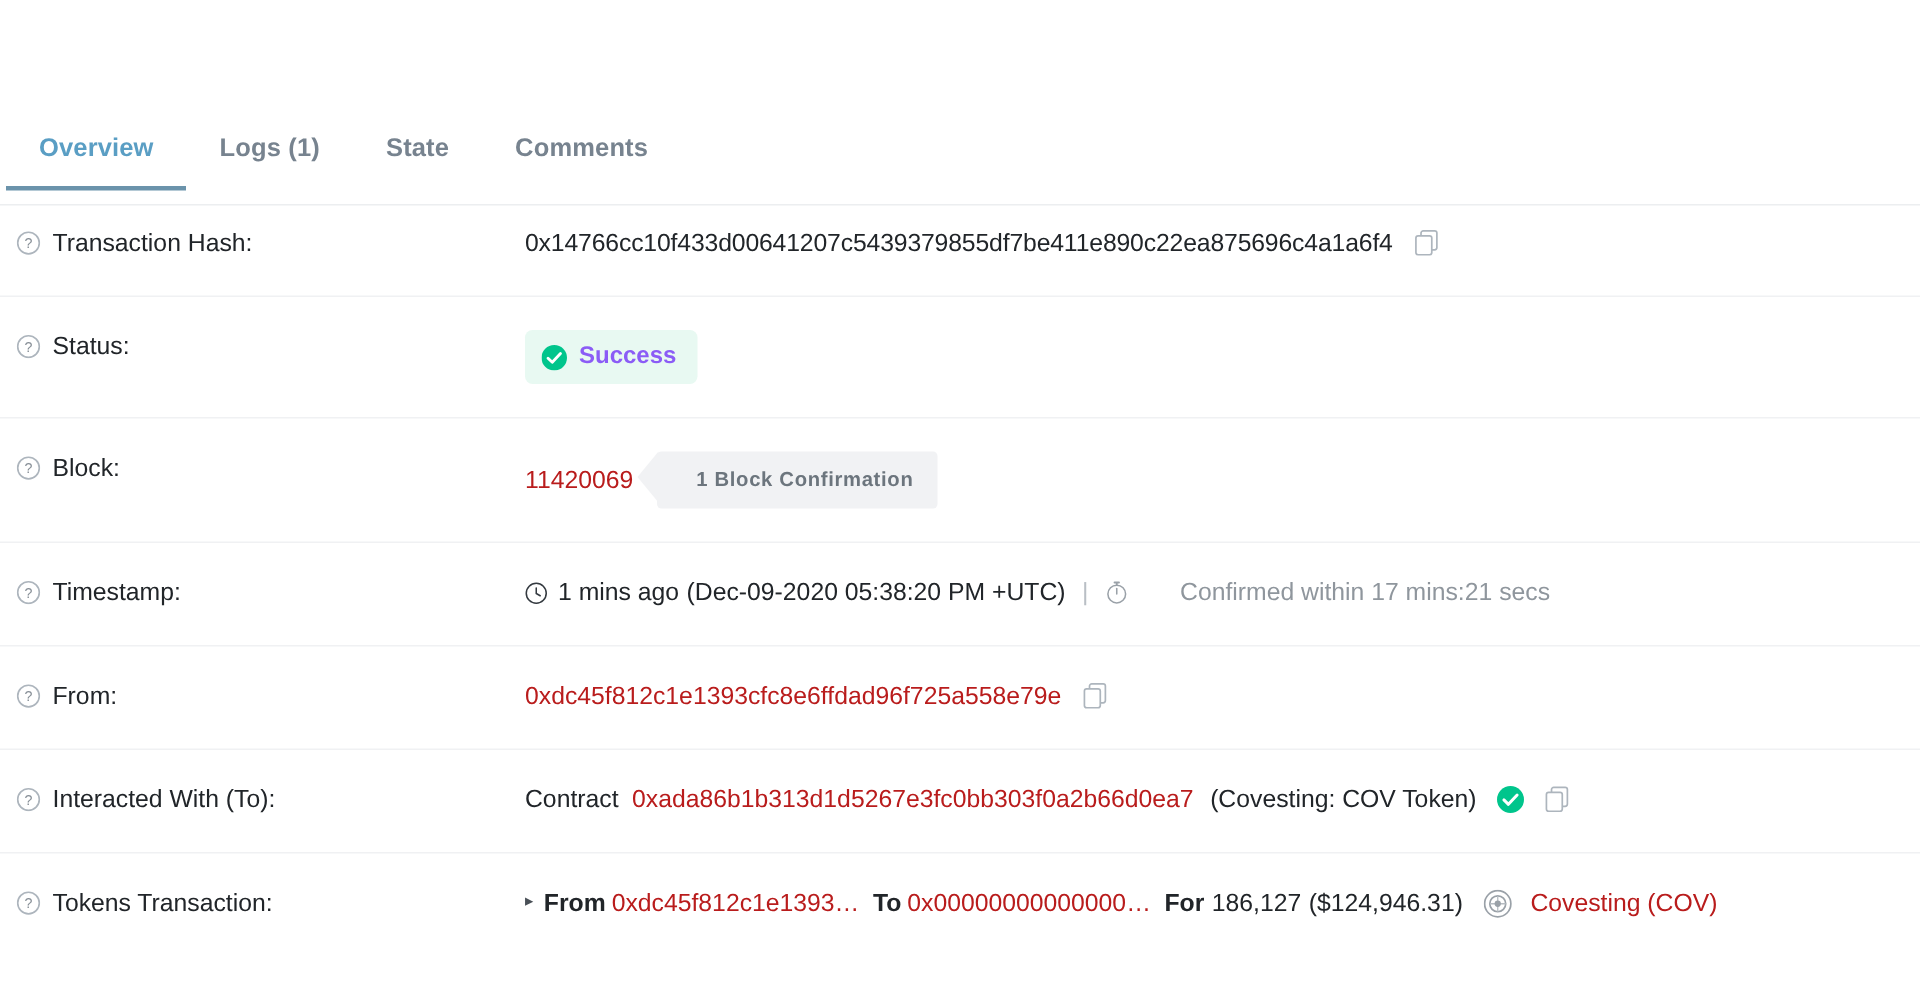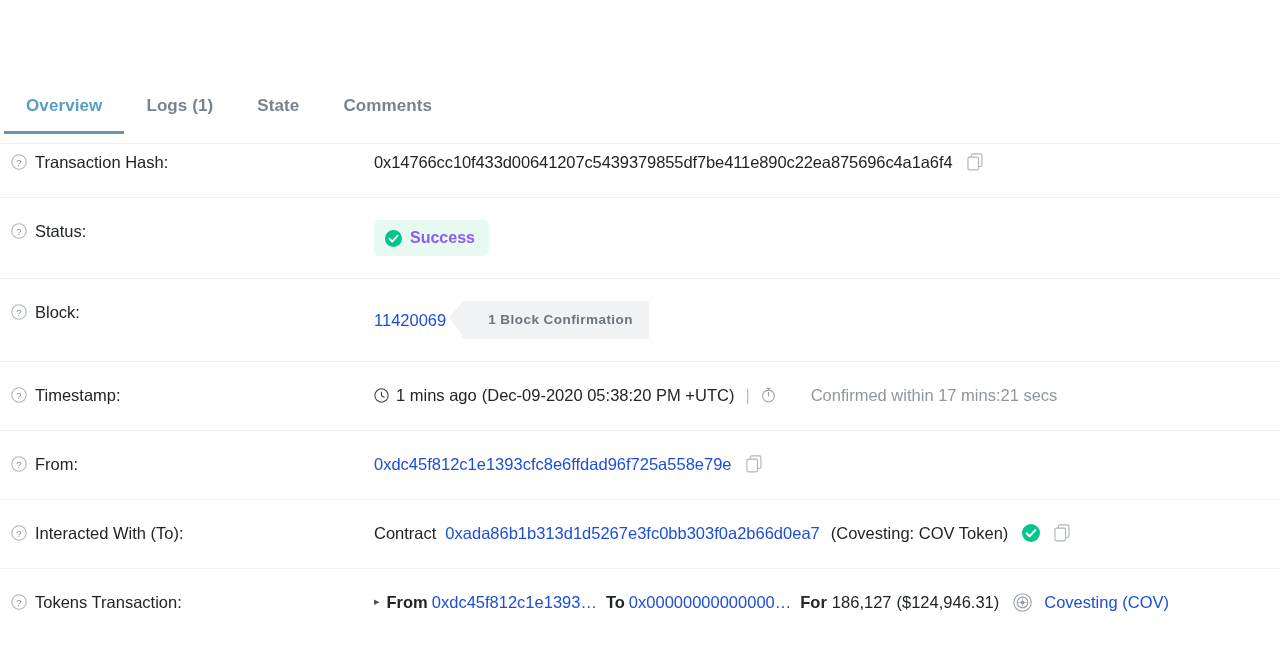--- a/index.html
+++ b/index.html
@@ -17,21 +17,21 @@
     width: 1280px;
     height: 670px;
     position: relative;
     background: #fff;
     overflow: hidden;
   }
 
   
   .tabs {
     position: absolute;
-    top: 88px;
+    top: 81px;
     left: 0;
     width: 1280px;
     height: 56px;
     border-bottom: 1px solid #eceef0;
     display: flex;
     align-items: flex-start;
     padding-left: 4px;
   }
   .tab {
     position: relative;
@@ -86,21 +86,20 @@
 
   .value-cell {
     flex: 1 1 auto;
     display: flex;
     align-items: center;
     flex-wrap: nowrap;
     font-size: 16.5px;
     color: #212529;
     line-height: 22px;
     min-height: 22px;
-    margin-left: 24px;
   }
 
   
   .help-icon {
     flex: 0 0 auto;
     width: 16px;
     height: 16px;
     margin-top: 3px;
     display: inline-block;
   }
@@ -116,21 +115,21 @@
     flex: 0 0 auto;
   }
   .copy-icon svg { display: block; }
 
   
   .hash {
     color: #212529;
     letter-spacing: -0.1px;
   }
   .link {
-    color: #1d4ed8;
+    color: #b91c1c;
     text-decoration: none;
     cursor: pointer;
   }
 
   
   .status-badge {
     display: inline-flex;
     align-items: center;
     background: #e8f9f2;
     border-radius: 5px;

